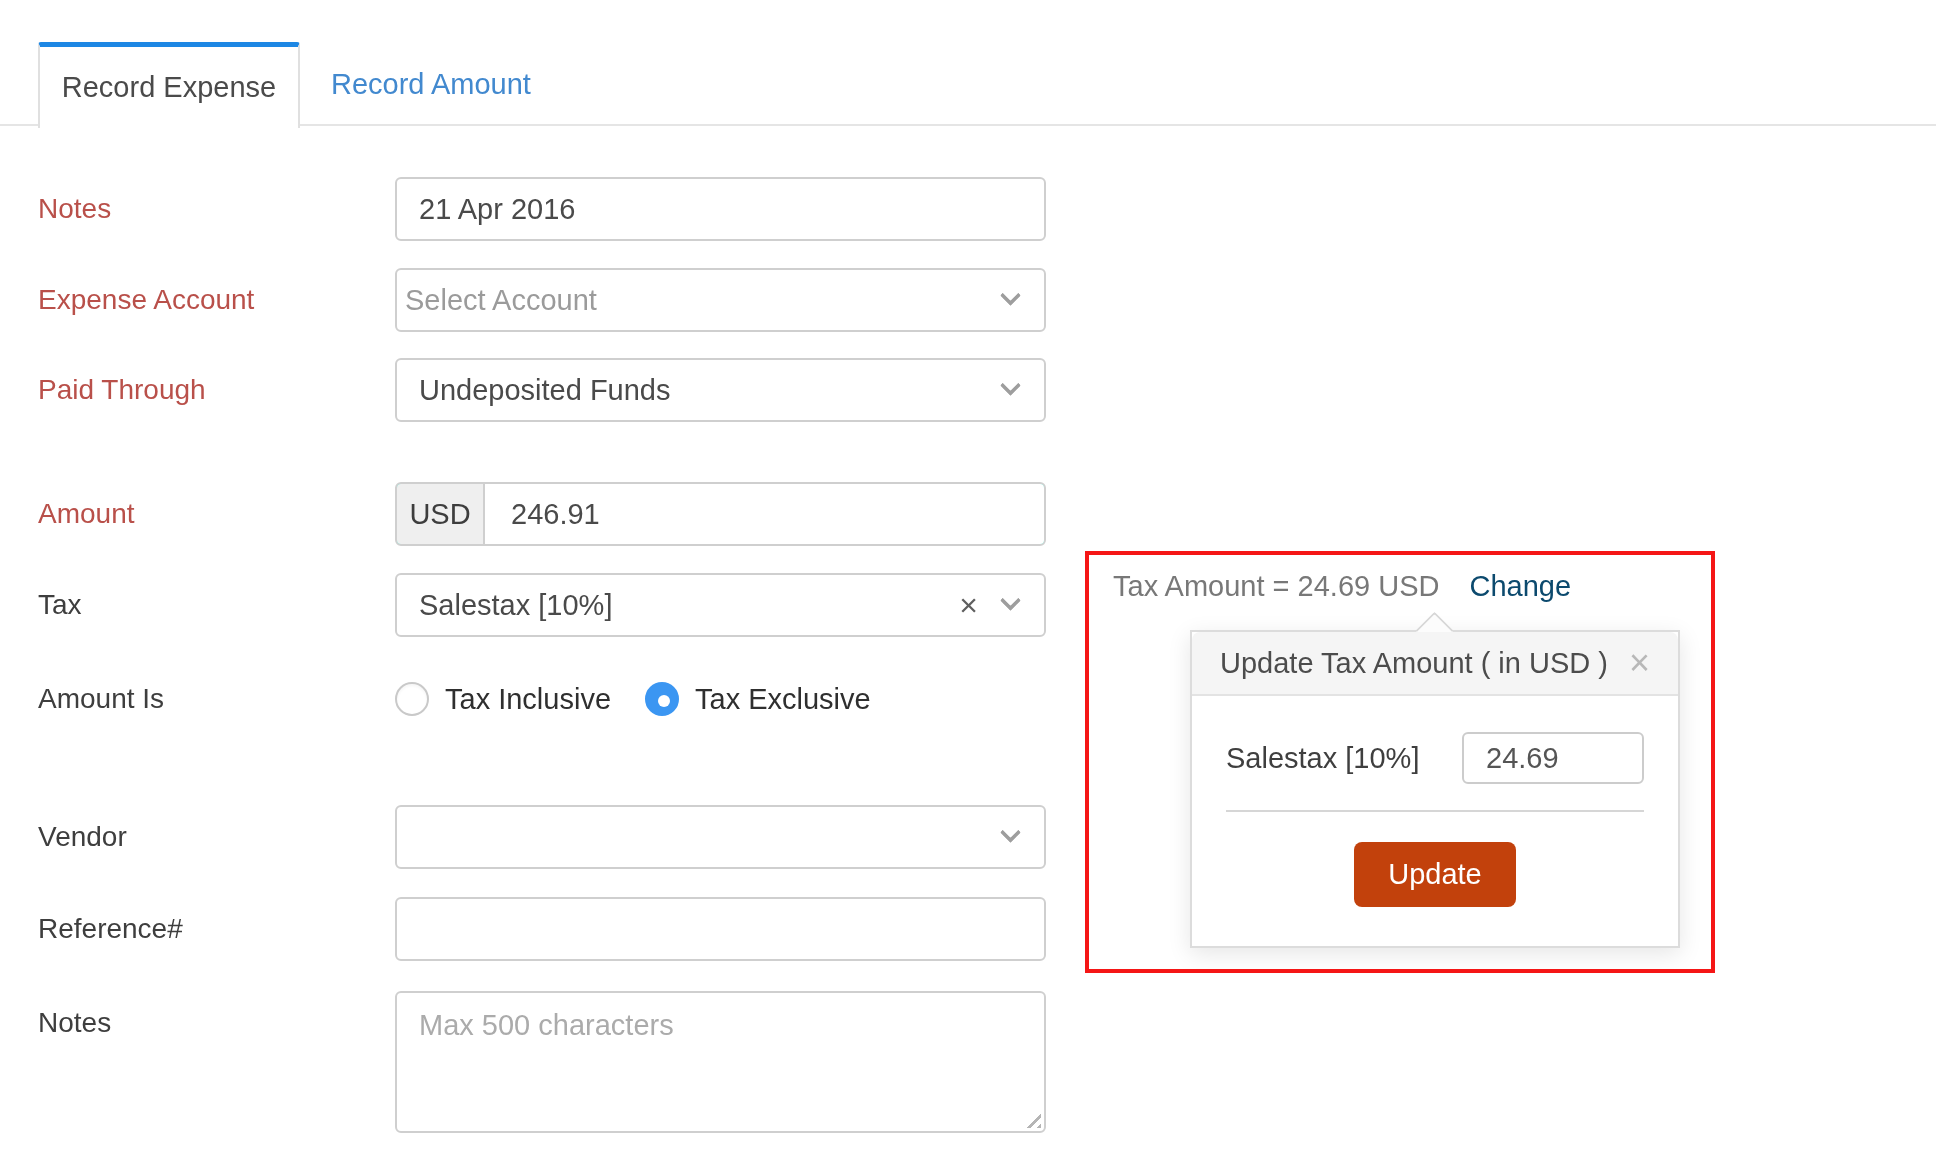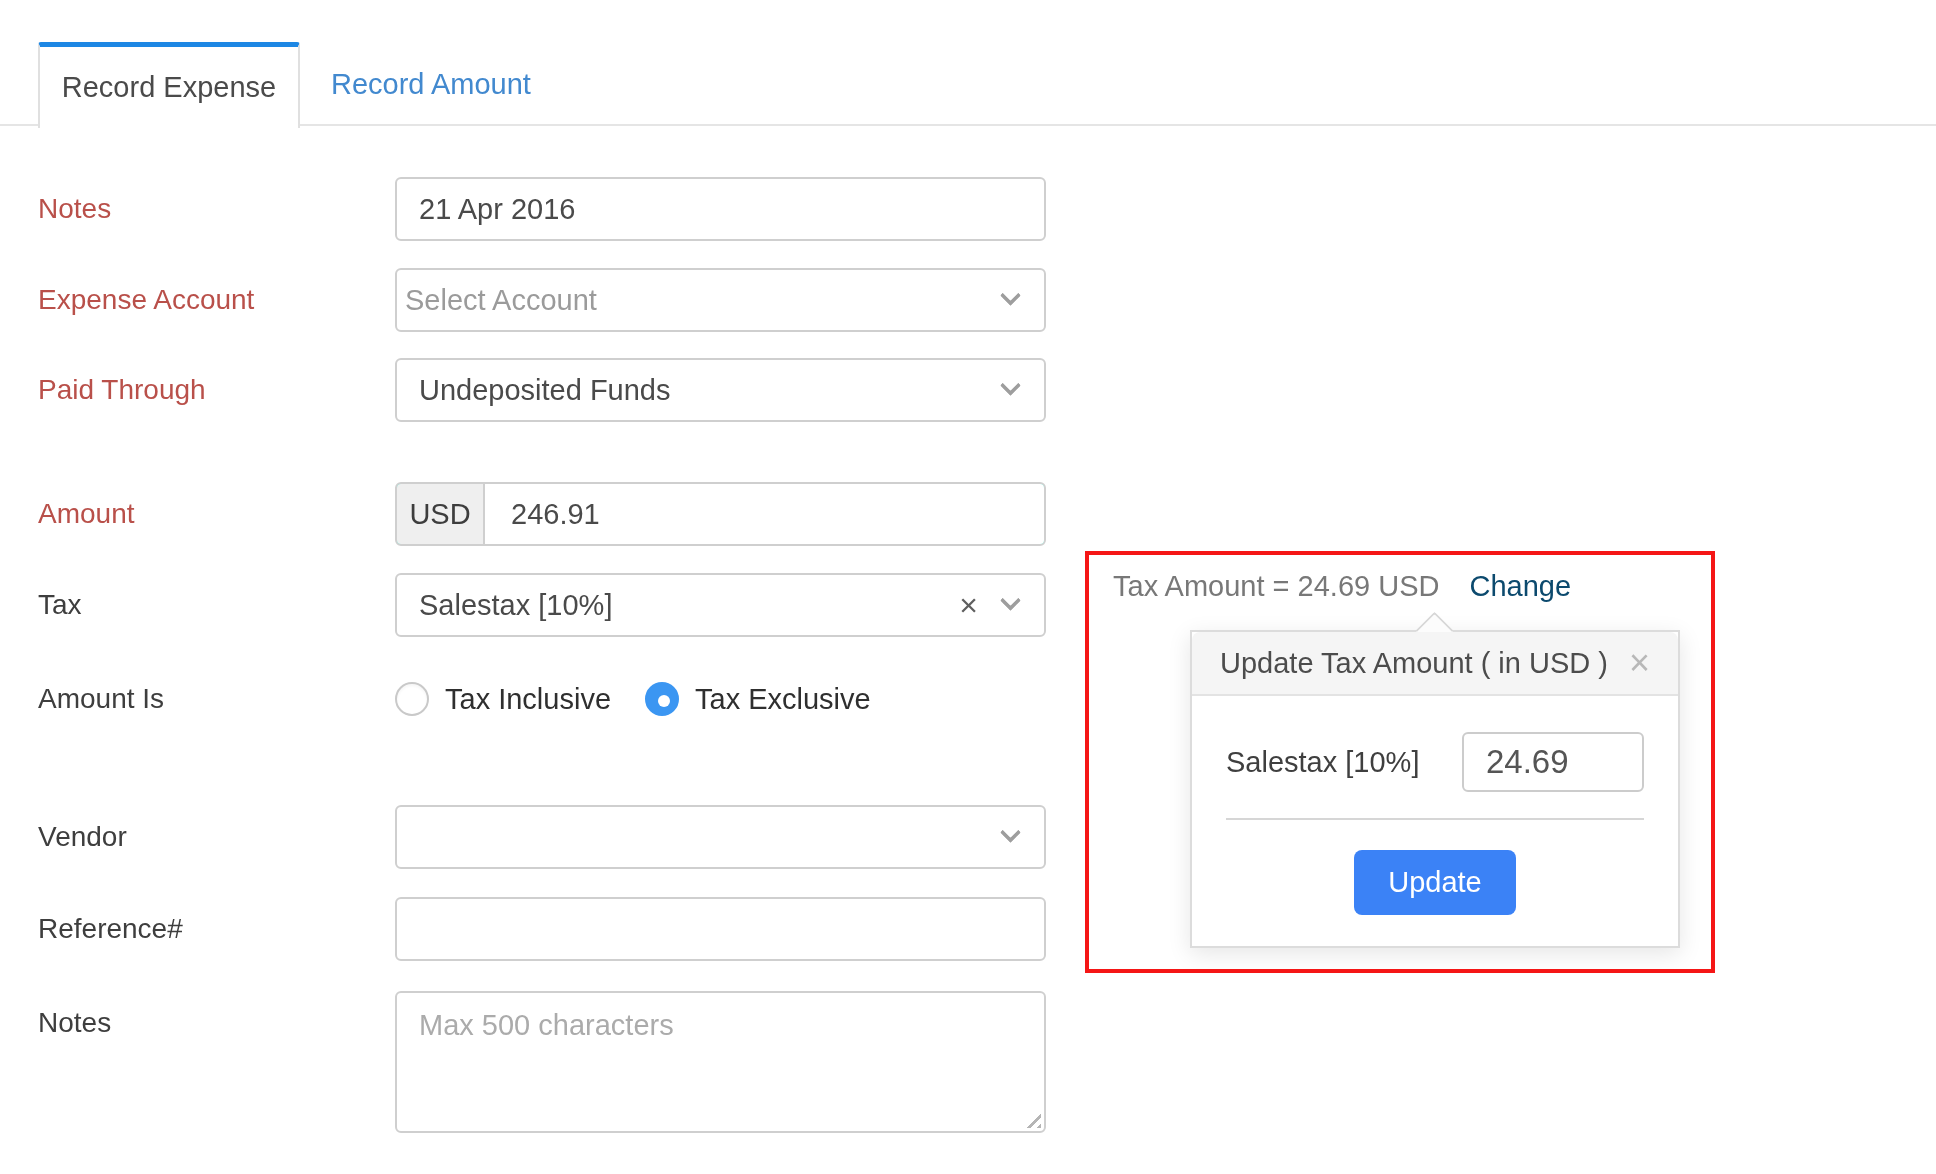--- a/index.html
+++ b/index.html
@@ -117,26 +117,26 @@
   }
   .pop-header {
     height:64px; background:#f5f5f5; border-bottom:2px solid #e3e3e3;
     border-radius:8px 8px 0 0; display:flex; align-items:center; padding:0 28px;
     font-size:29px; color:#4c4c4c; position:relative; z-index:1;
   }
   .pop-close { margin-left:auto; font-size:36px; color:#b8b8b8; line-height:1; cursor:pointer; }
   .pop-row { display:flex; align-items:center; justify-content:space-between; margin:36px 34px 0; }
   .pop-row .lbl { font-size:29px; color:#3f3f3f; }
   .pop-row input {
-    width:182px; height:60px; border:2px solid #cccccc; border-radius:6px;
-    font-family:inherit; font-size:33px; color:#555; padding:0 22px; outline:none;
+    width:182px; height:52px; border:2px solid #cccccc; border-radius:6px;
+    font-family:inherit; font-size:29px; color:#555; padding:0 22px; outline:none;
   }
   .pop-divider { margin:26px 34px 0; border-top:2px solid #d6d6d6; }
   .update-btn {
-    display:block; margin:30px auto 0; background:#3b82f6; color:#fff;
+    display:block; margin:30px auto 0; background:#c2410c; color:#fff;
     font-size:29px; font-family:inherit; border:none; border-radius:8px;
     padding:16px 34px; cursor:pointer;
   }
 </style>
 </head>
 <body>
 
 <div class="canvas">
 
   <div class="tabbar-line"></div>

